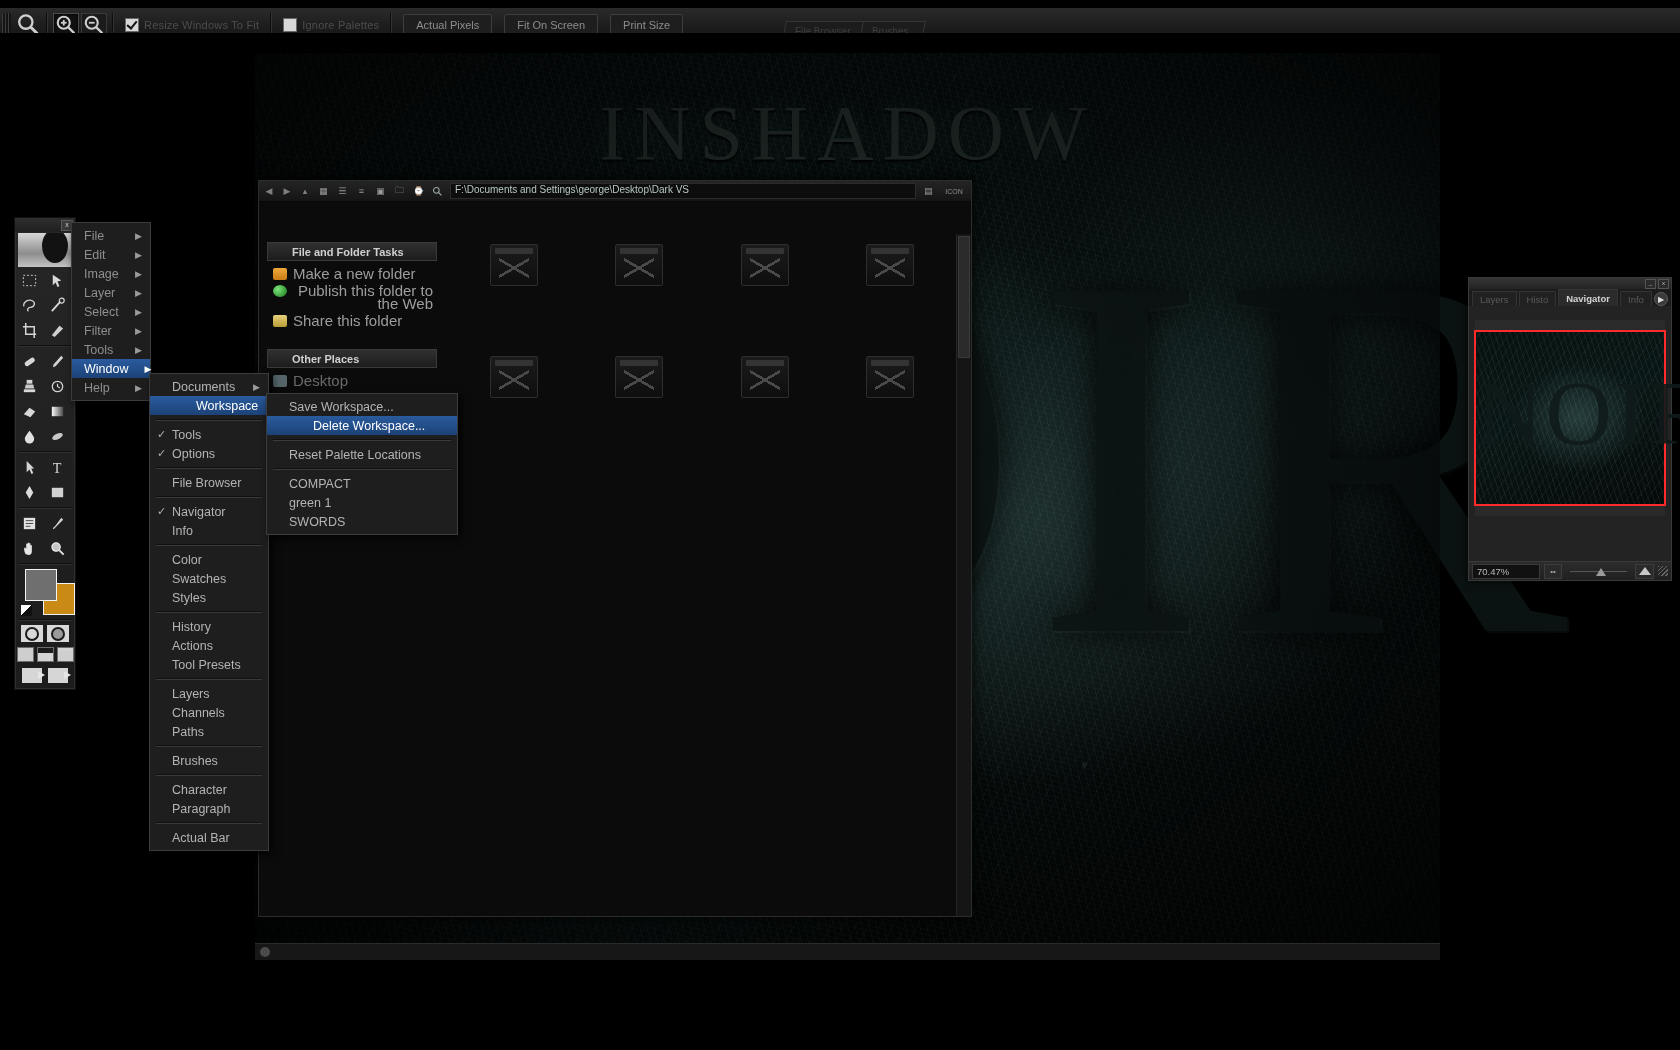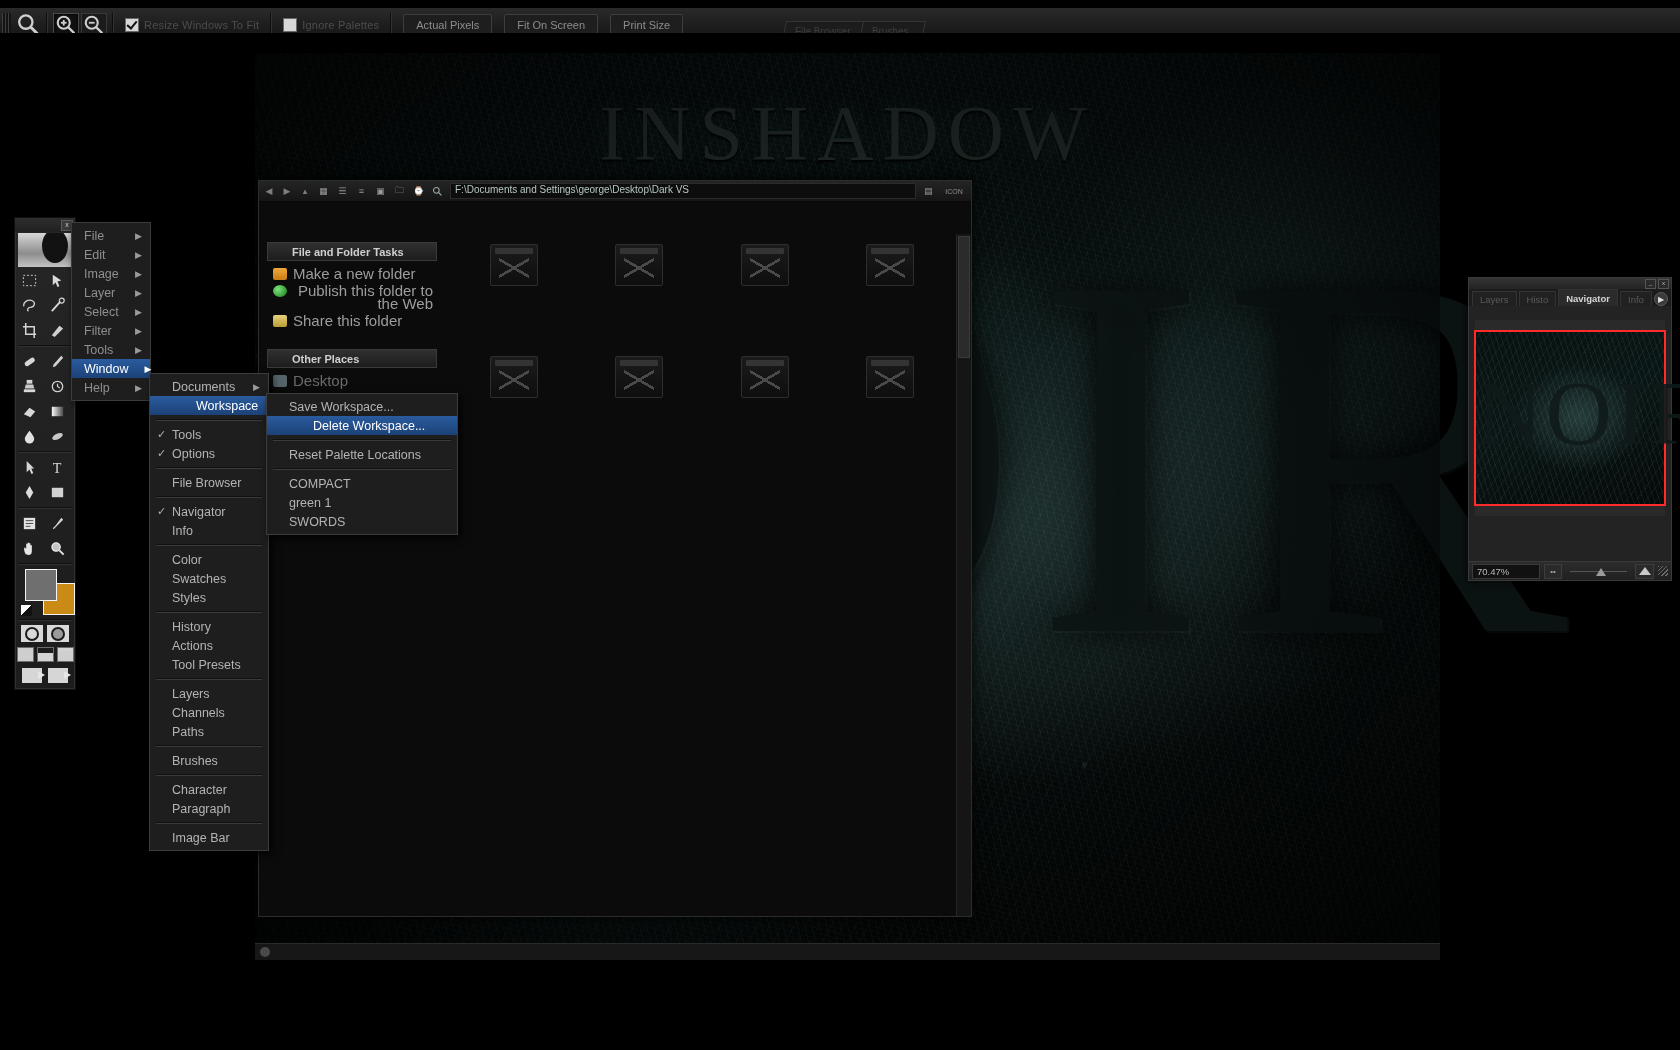--- a/index.html
+++ b/index.html
@@ -669,21 +669,21 @@
     </div>
   <div class="msep"></div>
   <div class="mi">
       <span>Character</span>
     </div>
   <div class="mi">
       <span>Paragraph</span>
     </div>
   <div class="msep"></div>
   <div class="mi">
-      <span>Image Bar</span>
+      <span>Actual Bar</span>
     </div>
 </div>
 
 <div class="menu" id="menu-workspace">
   <div class="mi">
       <span>Save Workspace...</span>
     </div>
   <div class="mi sel">
       <span>Delete Workspace...</span>
     </div>

